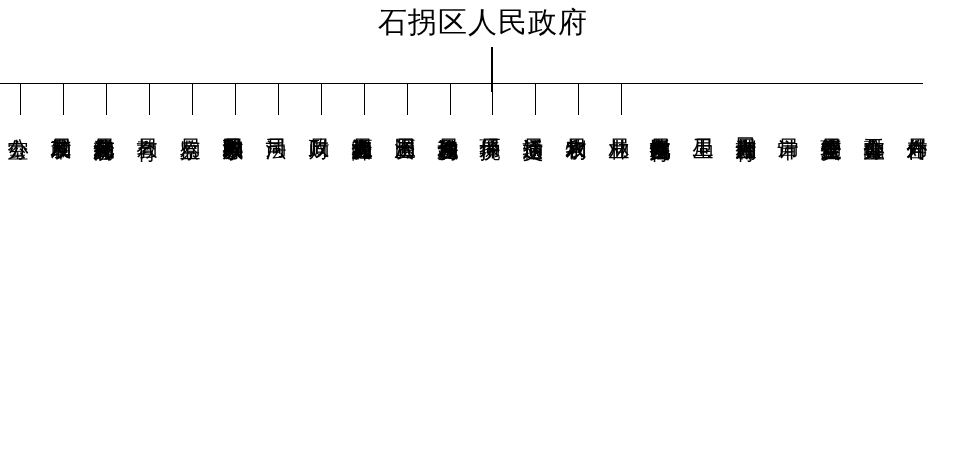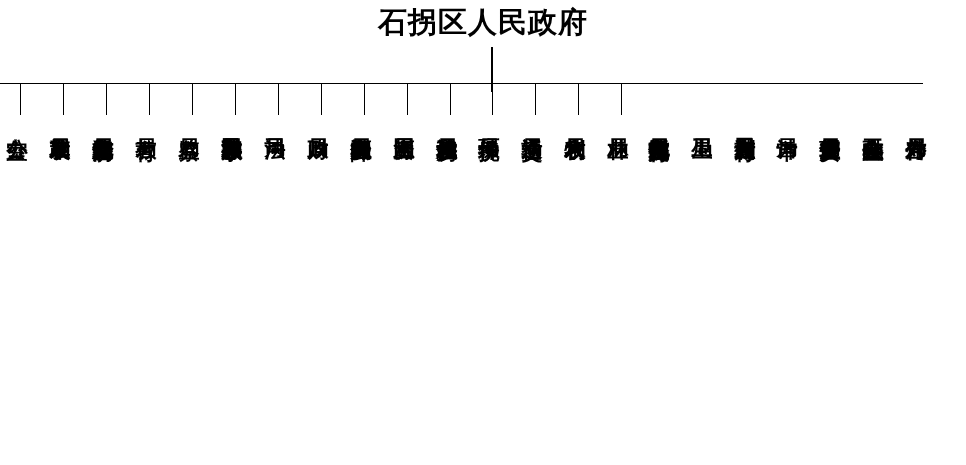--- a/index.html
+++ b/index.html
@@ -10,21 +10,20 @@
   body {
     font-family: "DejaVu Serif", "Liberation Serif", serif;
     color: #000000;
   }
   #chart-root {
     position: relative;
     width: 966px;
     height: 465px;
     background: #ffffff;
     overflow: hidden;
-    font-weight: bold;
   }
   
   .org-title {
     position: absolute;
     left: 0;
     top: 4px;
     width: 966px;
     text-align: center;
     font-size: 29px;
     line-height: 36px;

